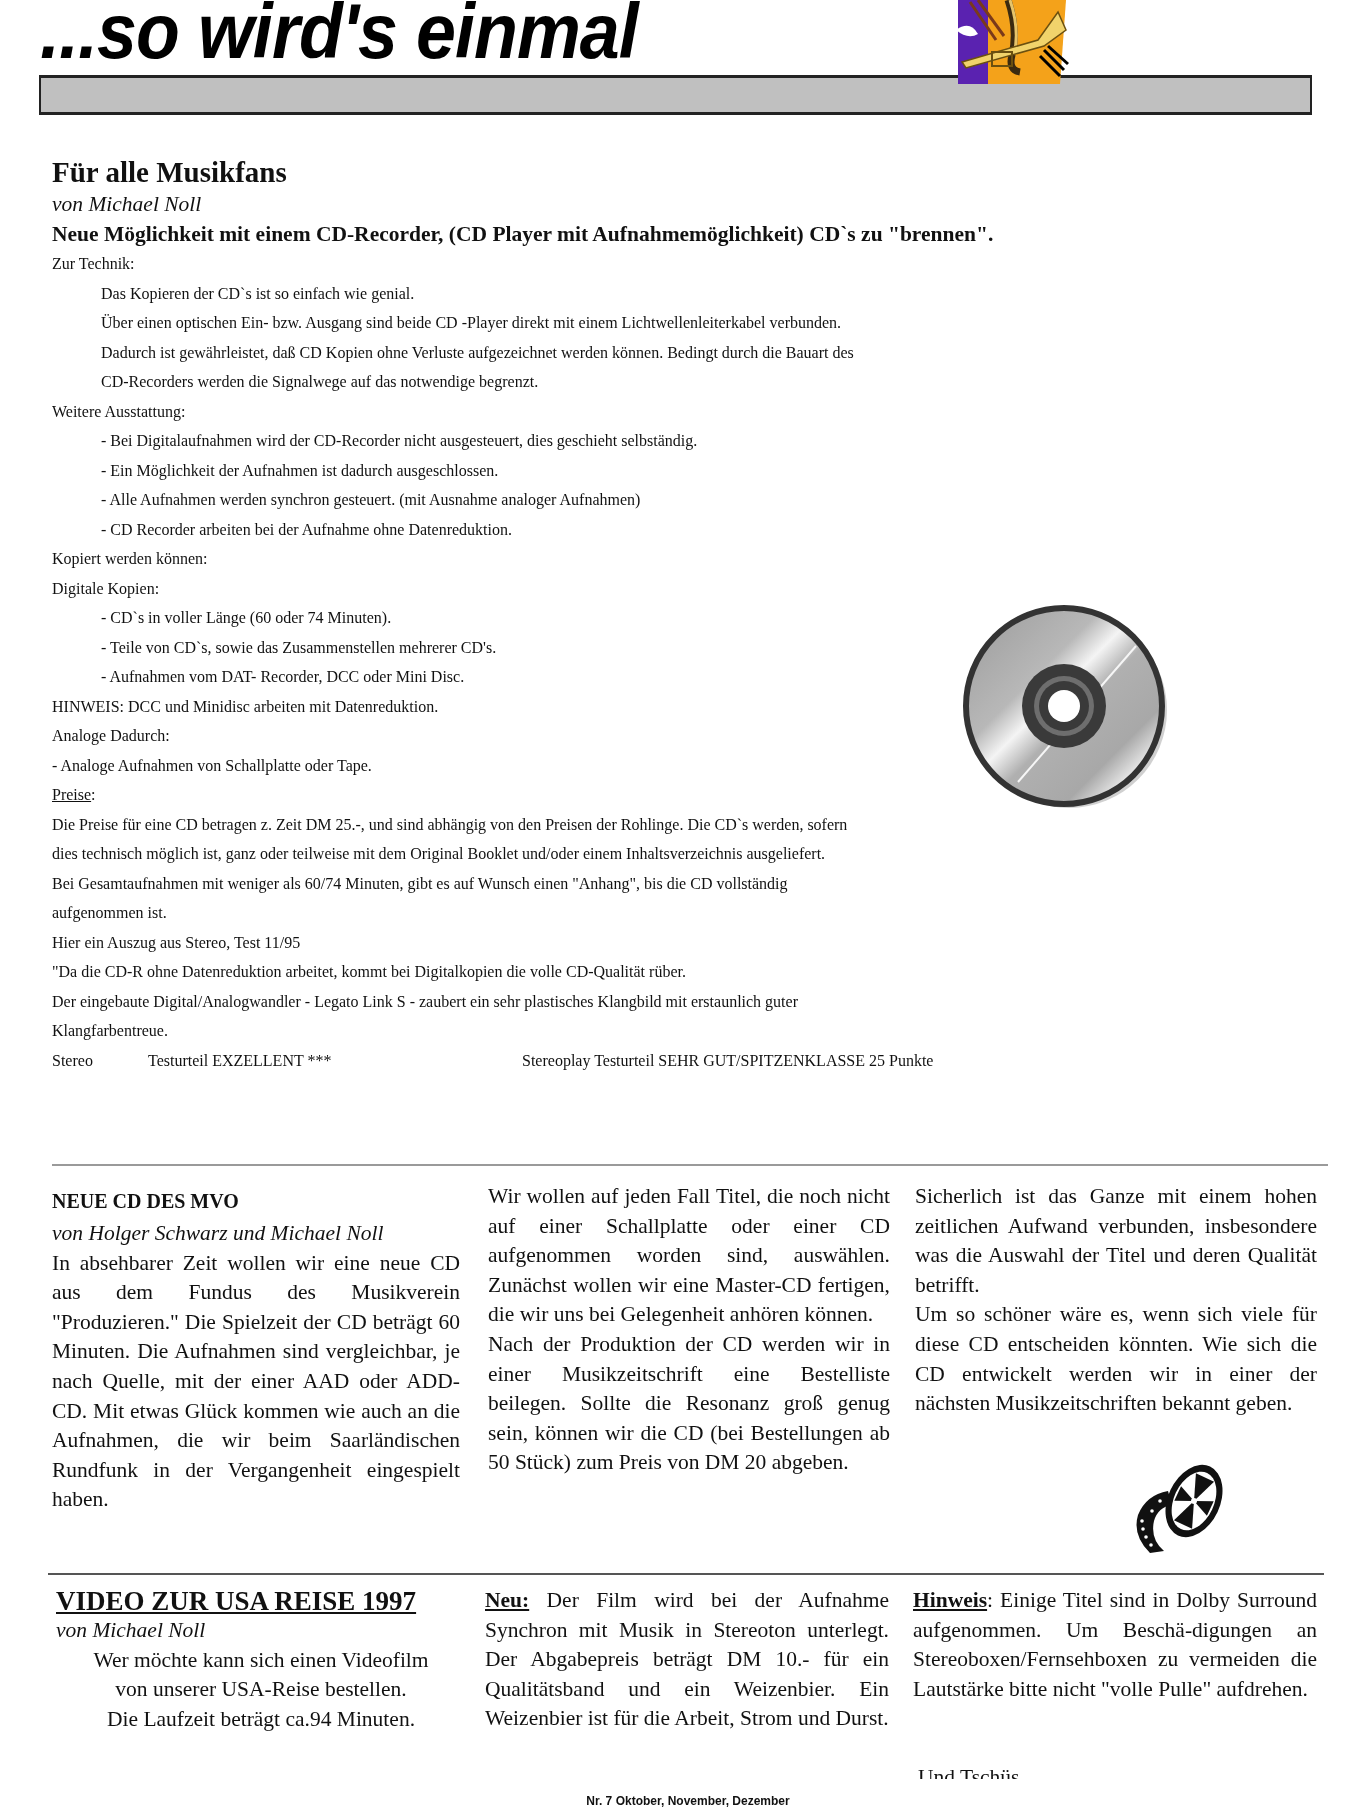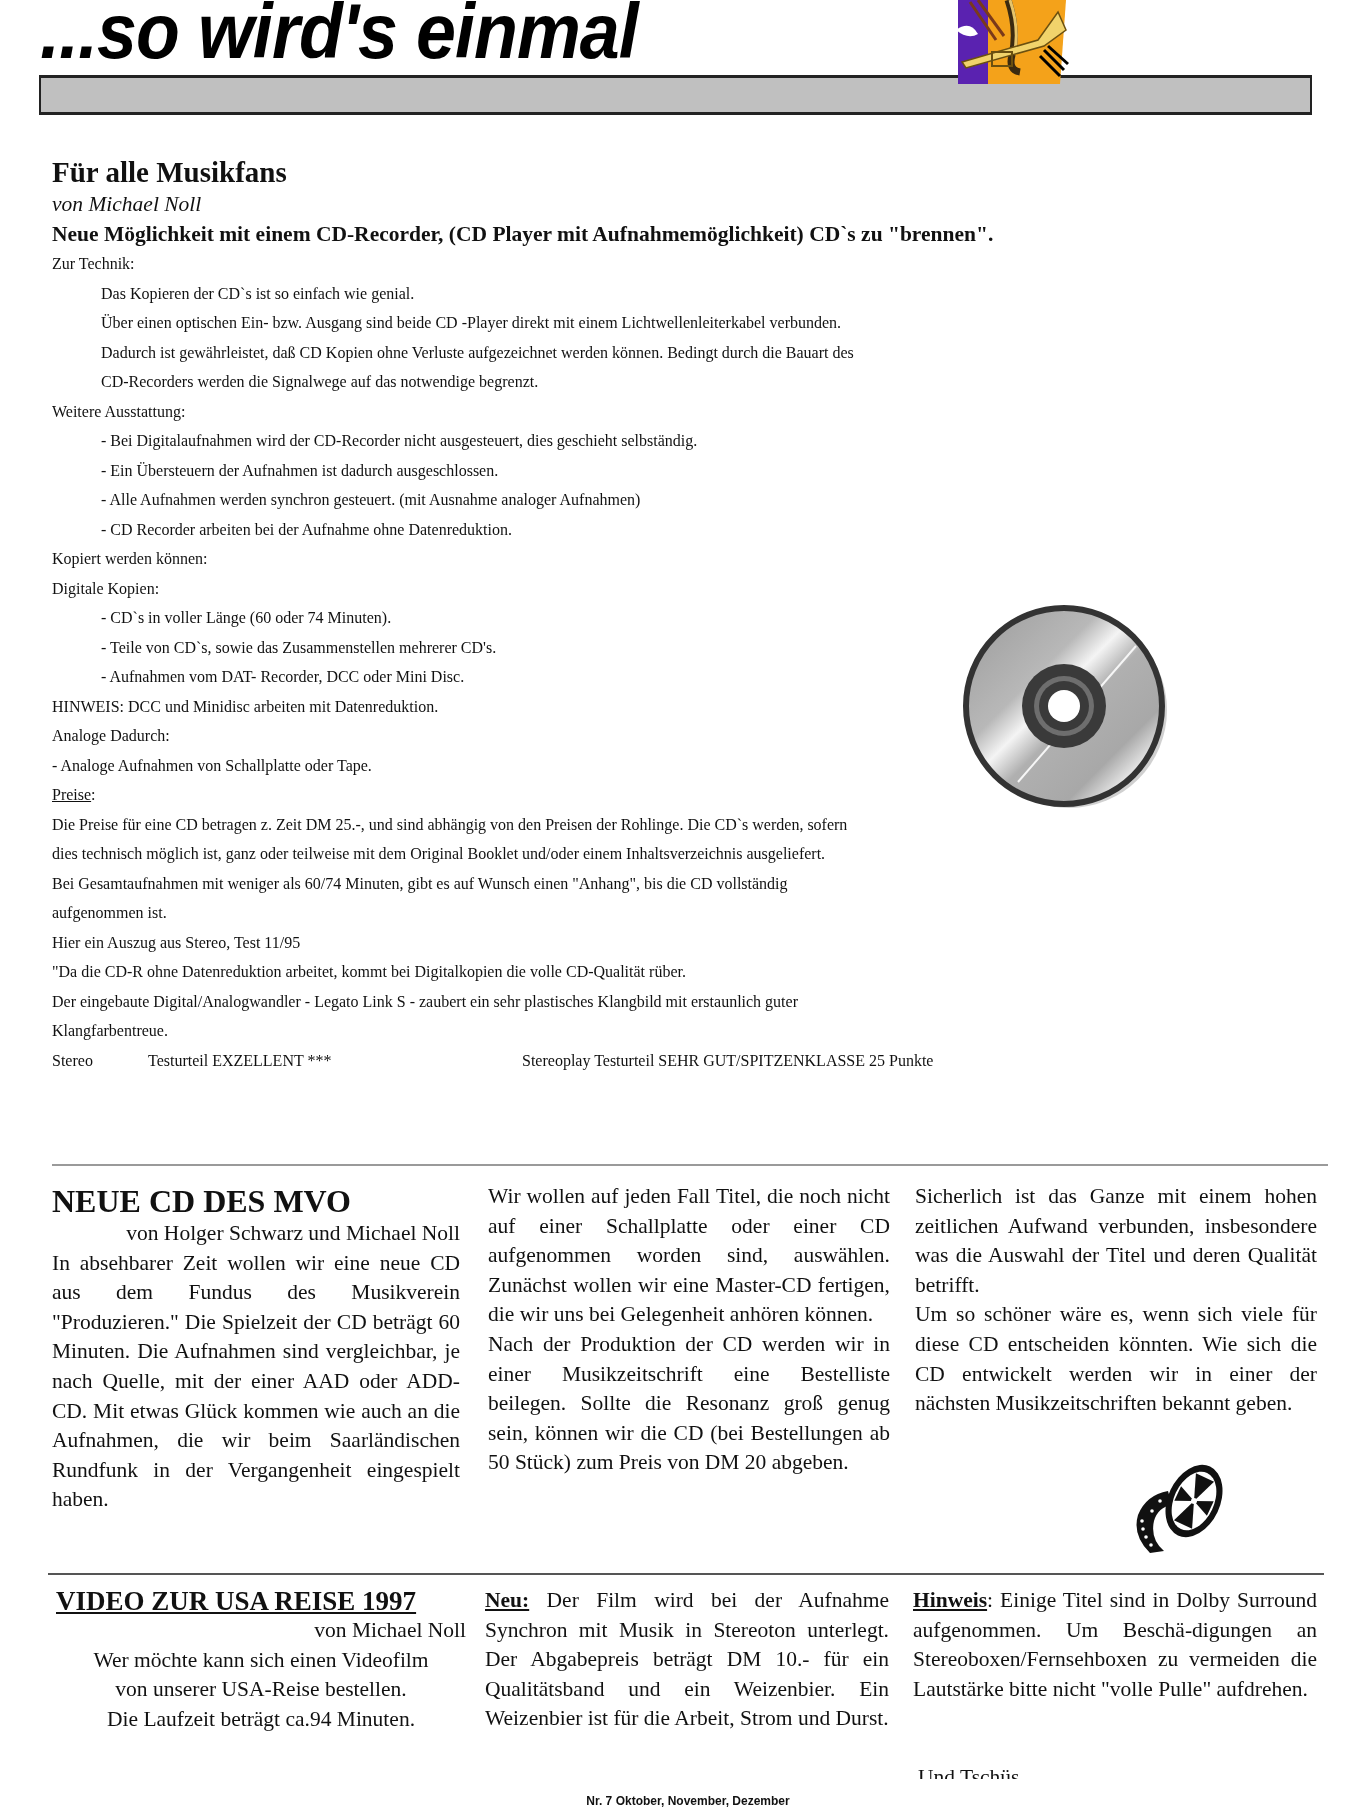--- a/index.html
+++ b/index.html
@@ -29,23 +29,23 @@
     .lead { font-weight: bold; font-size: 21.5px; line-height: 29.5px; margin: 0; }
     .u { text-decoration: underline; }
     .ratings { display: flex; }
     .ratings span { white-space: pre; }
 
     .divider { position: absolute; height: 2px; background: #9a9a9a; }
     .divider.dark { background: #555; }
 
     .col { position: absolute; width: 400px; font-size: 21.5px; line-height: 29.6px; text-align: justify; }
     .col p { margin: 0; }
-    .col .h2 { font-weight: bold; font-size: 32px; line-height: 36px; text-align: left; }
+    .col .h2 { font-weight: bold; font-size: 20px; line-height: 36px; text-align: left; }
     .col .h3 { font-weight: bold; font-size: 27px; line-height: 30px; text-align: left; text-decoration: underline; }
-    .col .byline2 { text-align: right; margin-left: 20px; }
+    .col .byline2 { font-style: italic; text-align: left; }
     .col .left { text-align: center; }
 
     .cd-icon { position: absolute; left: 956px; top: 602px; width: 220px; height: 210px; }
     .reel-icon { position: absolute; left: 1128px; top: 1455px; width: 100px; height: 100px; }
 
     .clipped { position: absolute; left: 918px; top: 1763px; width: 400px; height: 16px; overflow: hidden; font-size: 21.5px; line-height: 29px; }
     .footer {
       position: absolute; left: 0; width: 1356px; top: 1794px; text-align: center;
       font-family: "Liberation Sans", "DejaVu Sans", sans-serif; font-weight: bold; font-size: 12px;
       padding-left: 20px; box-sizing: border-box;
@@ -77,21 +77,21 @@
   <p class="h1">Für alle Musikfans</p>
   <p class="byline">von Michael Noll</p>
   <p class="lead">Neue Möglichkeit mit einem CD-Recorder, (CD Player mit Aufnahmemöglichkeit) CD`s zu "brennen".</p>
   <p class="para">Zur Technik:</p>
   <p class="para indent">Das Kopieren der CD`s ist so einfach wie genial.</p>
   <p class="para indent">Über einen optischen Ein- bzw. Ausgang sind beide CD -Player direkt mit einem  Lichtwellenleiterkabel verbunden.</p>
   <p class="para indent">Dadurch ist gewährleistet, daß CD Kopien ohne Verluste aufgezeichnet werden können. Bedingt durch die Bauart des</p>
   <p class="para indent">CD-Recorders werden die Signalwege auf das notwendige begrenzt.</p>
   <p class="para">Weitere Ausstattung:</p>
   <p class="para indent">- Bei Digitalaufnahmen wird der CD-Recorder nicht ausgesteuert, dies geschieht selbständig.</p>
-  <p class="para indent">- Ein Übersteuern der Aufnahmen ist dadurch ausgeschlossen.</p>
+  <p class="para indent">- Ein Möglichkeit der Aufnahmen ist dadurch ausgeschlossen.</p>
   <p class="para indent">- Alle Aufnahmen werden synchron gesteuert. (mit Ausnahme analoger Aufnahmen)</p>
   <p class="para indent">- CD Recorder arbeiten bei der Aufnahme ohne Datenreduktion.</p>
   <p class="para">Kopiert werden können:</p>
   <p class="para">Digitale Kopien:</p>
   <p class="para indent">- CD`s in voller Länge (60 oder 74 Minuten).</p>
   <p class="para indent">- Teile von CD`s, sowie das Zusammenstellen mehrerer CD's.</p>
   <p class="para indent">- Aufnahmen vom DAT- Recorder, DCC oder Mini Disc.</p>
   <p class="para">HINWEIS: DCC und Minidisc arbeiten mit Datenreduktion.</p>
   <p class="para">Analoge Dadurch:</p>
   <p class="para">- Analoge Aufnahmen von Schallplatte oder Tape.</p>

